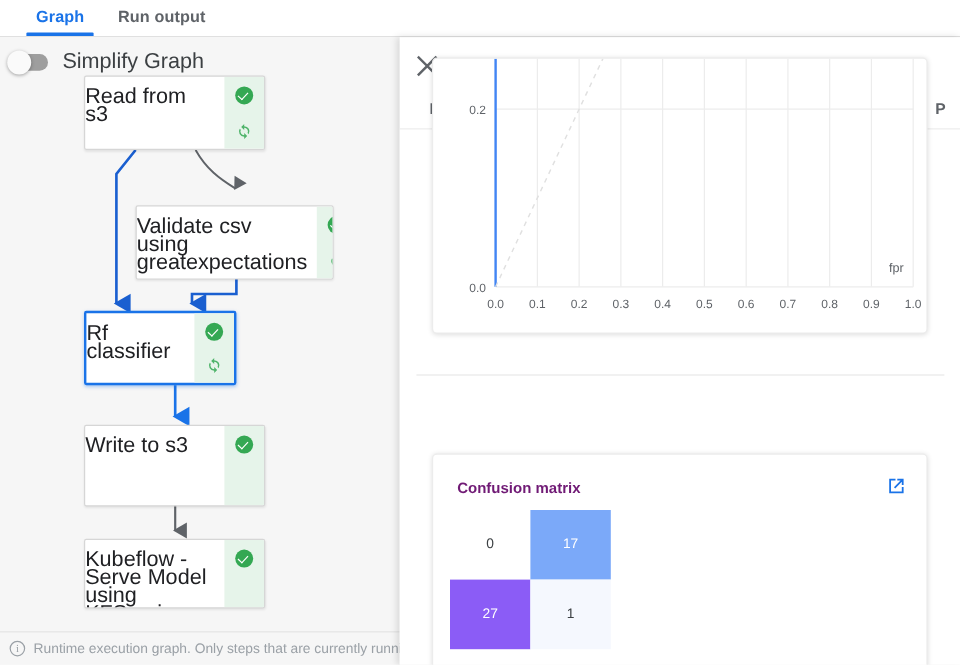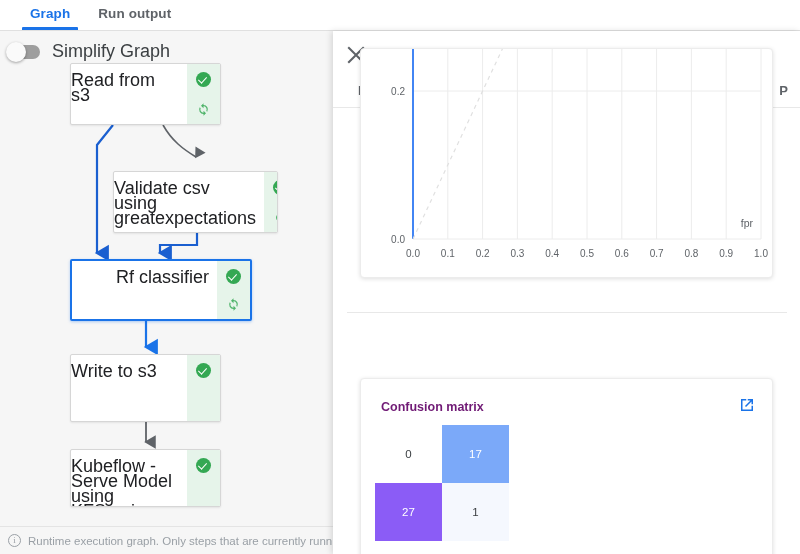--- a/index.html
+++ b/index.html
@@ -219,21 +219,21 @@
   <div class="node" id="n-validate" style="left: 113px; top: 128px; width: 165px; height: 62px; margin-top: 12px;">
     <div class="nlabel">Validate csv using greatexpectations</div>
     <div class="nstatus">
       <div class="check"></div>
       <svg class="cacheicon" viewBox="0 0 24 24">
         <path d="M12 5V2L8 6l4 4V7a5 5 0 0 1 4.5 7.2l1.5 1.5A7 7 0 0 0 12 5zm0 12a5 5 0 0 1-4.5-7.2L6 8.3A7 7 0 0 0 12 19v3l4-4-4-4v3z" fill="#34a853" opacity=".85"></path>
       </svg>
     </div>
   </div>
 
-  <div class="node selected" id="n-rf" style="left: 70px; top: 228px; width: 182px; height: 62px; text-align: right;">
+  <div class="node selected" id="n-rf" style="left: 70px; top: 228px; width: 127px; height: 62px;">
     <div class="nlabel">Rf classifier</div>
     <div class="nstatus">
       <div class="check"></div>
       <svg class="cacheicon" viewBox="0 0 24 24">
         <path d="M12 5V2L8 6l4 4V7a5 5 0 0 1 4.5 7.2l1.5 1.5A7 7 0 0 0 12 5zm0 12a5 5 0 0 1-4.5-7.2L6 8.3A7 7 0 0 0 12 19v3l4-4-4-4v3z" fill="#34a853" opacity=".85"></path>
       </svg>
     </div>
   </div>
 
   <div class="node" id="n-write" style="left: 70px; top: 323px; width: 151px; height: 68px;">

